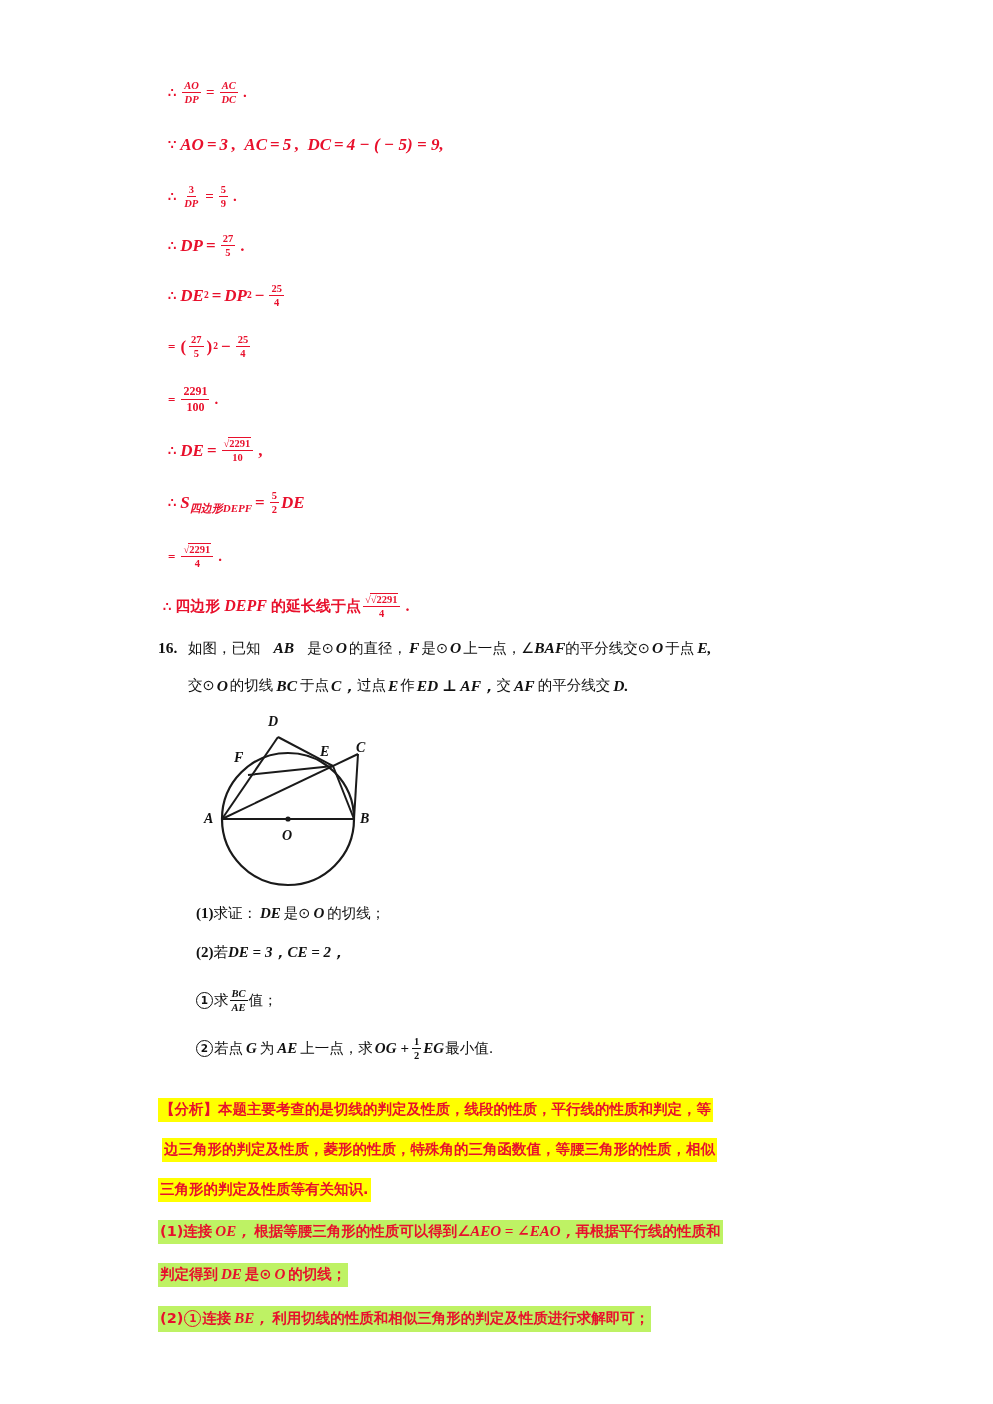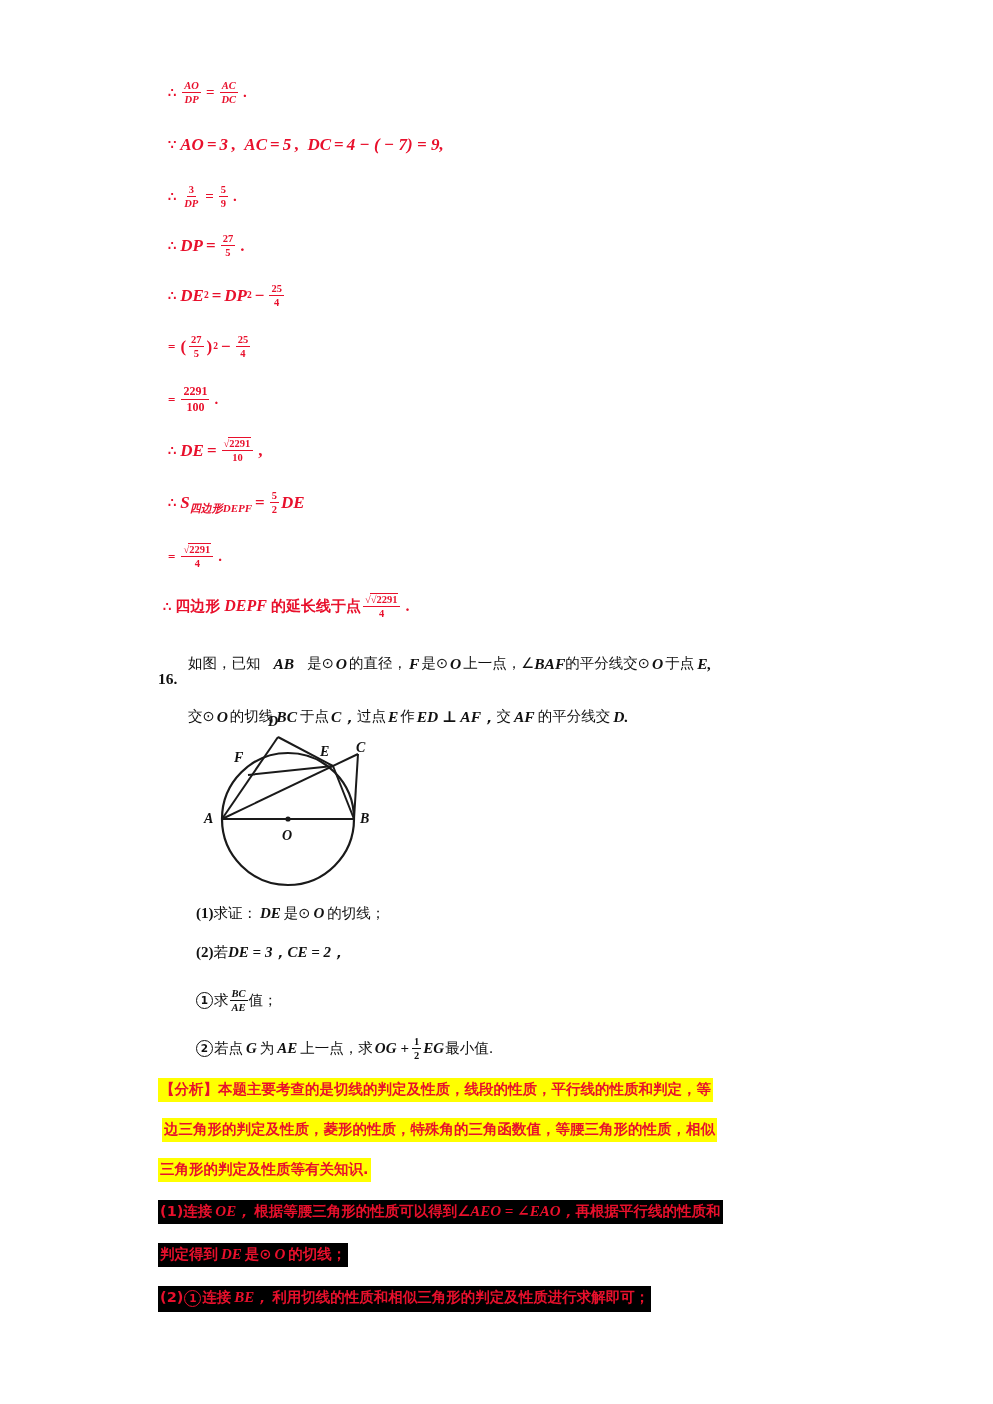--- a/index.html
+++ b/index.html
@@ -103,21 +103,20 @@
     line-height: 1;
     display: flex;
     align-items: center;
     margin-bottom: 22px;
   }
   .qnum {
     font-weight: bold;
     font-style: normal;
     width: 30px;
     flex: none;
-    margin-top: 31px;
   }
   .it { font-style: italic; font-weight: bold; }
   .cn { font-style: normal; font-weight: normal; font-family: "DejaVu Sans", "Liberation Sans", sans-serif; font-size: 14.5px;}
 
   
   .subq {
     position: absolute;
     left: 196px;
     white-space: nowrap;
     font-size: 15px;
@@ -156,24 +155,26 @@
 
   
   .hl-line {
     position: absolute;
     white-space: nowrap;
     font-size: 15px;
     line-height: 1;
     color: #e8102c;
     font-weight: bold;
     display: flex;
+    align-items: center;
     padding: 4px 2px 5px 2px;
+    margin-top: 20px;
   }
   .hl-yellow { background: #ffff00; }
-  .hl-cyan { background: #000000; }
+  .hl-cyan { background: #bef264; }
   .hl-line .cnh {
     font-style: normal;
     font-family: "DejaVu Sans", "Liberation Sans", sans-serif;
     font-size: 14.5px;
   }
 
   
   .figure {
     position: absolute;
     left: 196px;
@@ -216,21 +217,21 @@
     <span>3</span>
     <span class="op">,</span>
     <span style="width:6px"></span>
     <span>AC</span>
     <span class="op">=</span>
     <span>5</span>
     <span class="op">,</span>
     <span style="width:6px"></span>
     <span>DC</span>
     <span class="op">=</span>
-    <span>4 − ( − 7) = 9,</span>
+    <span>4 − ( − 5) = 9,</span>
   </div>
 
   <div class="mathline red" style="left:168px; top:184px;">
     <span class="lead">∴</span>
     <span class="frac">
       <span class="num up" style="font-style:normal">3</span>
       <span class="den">DP</span>
     </span>
     <span class="op">=</span>
     <span class="frac up">

